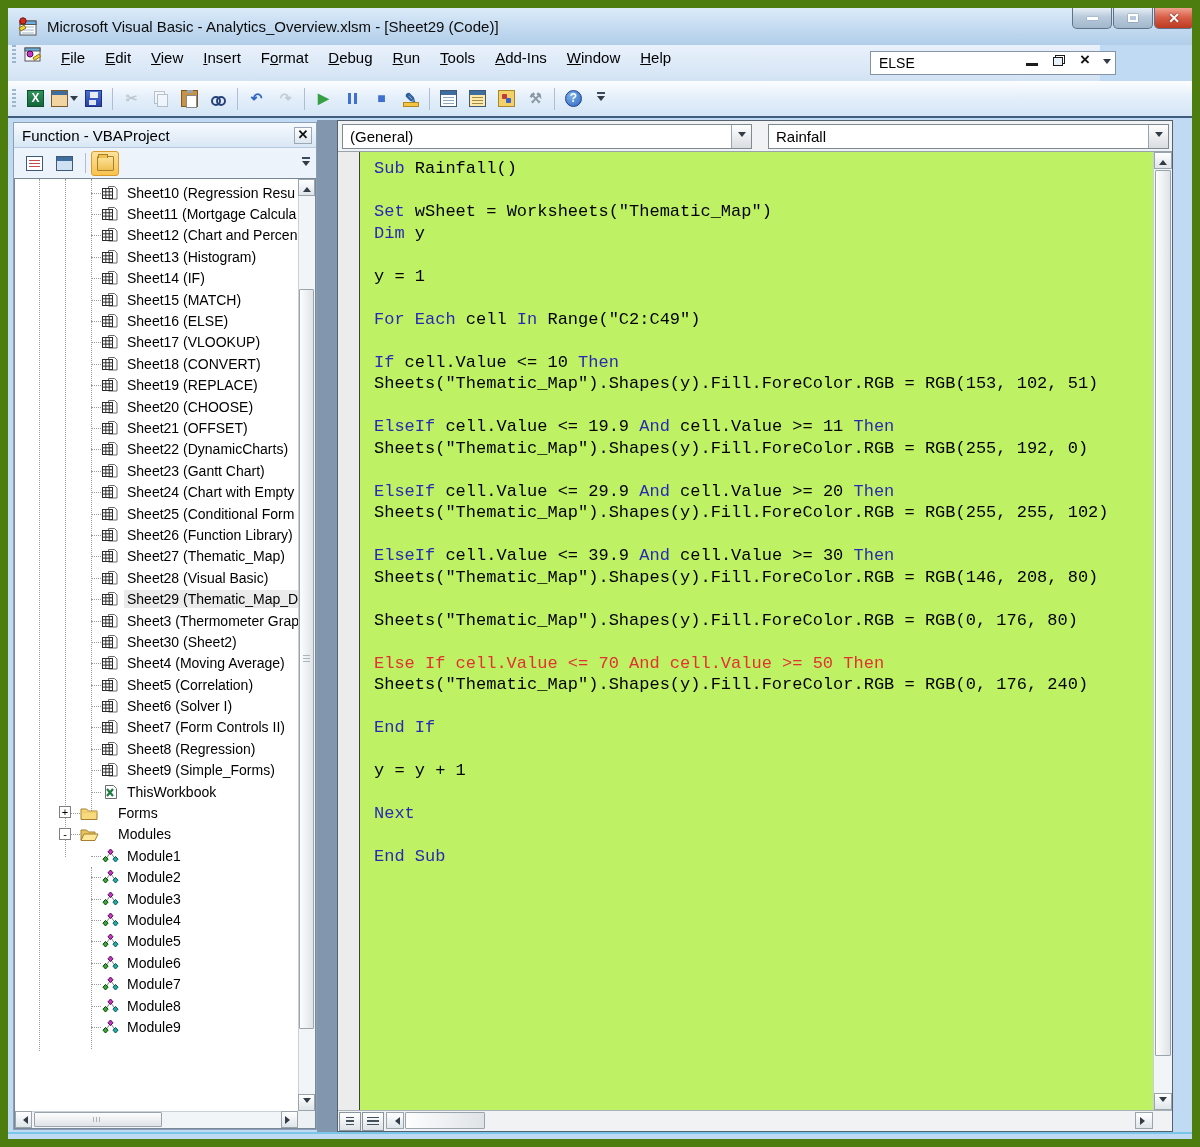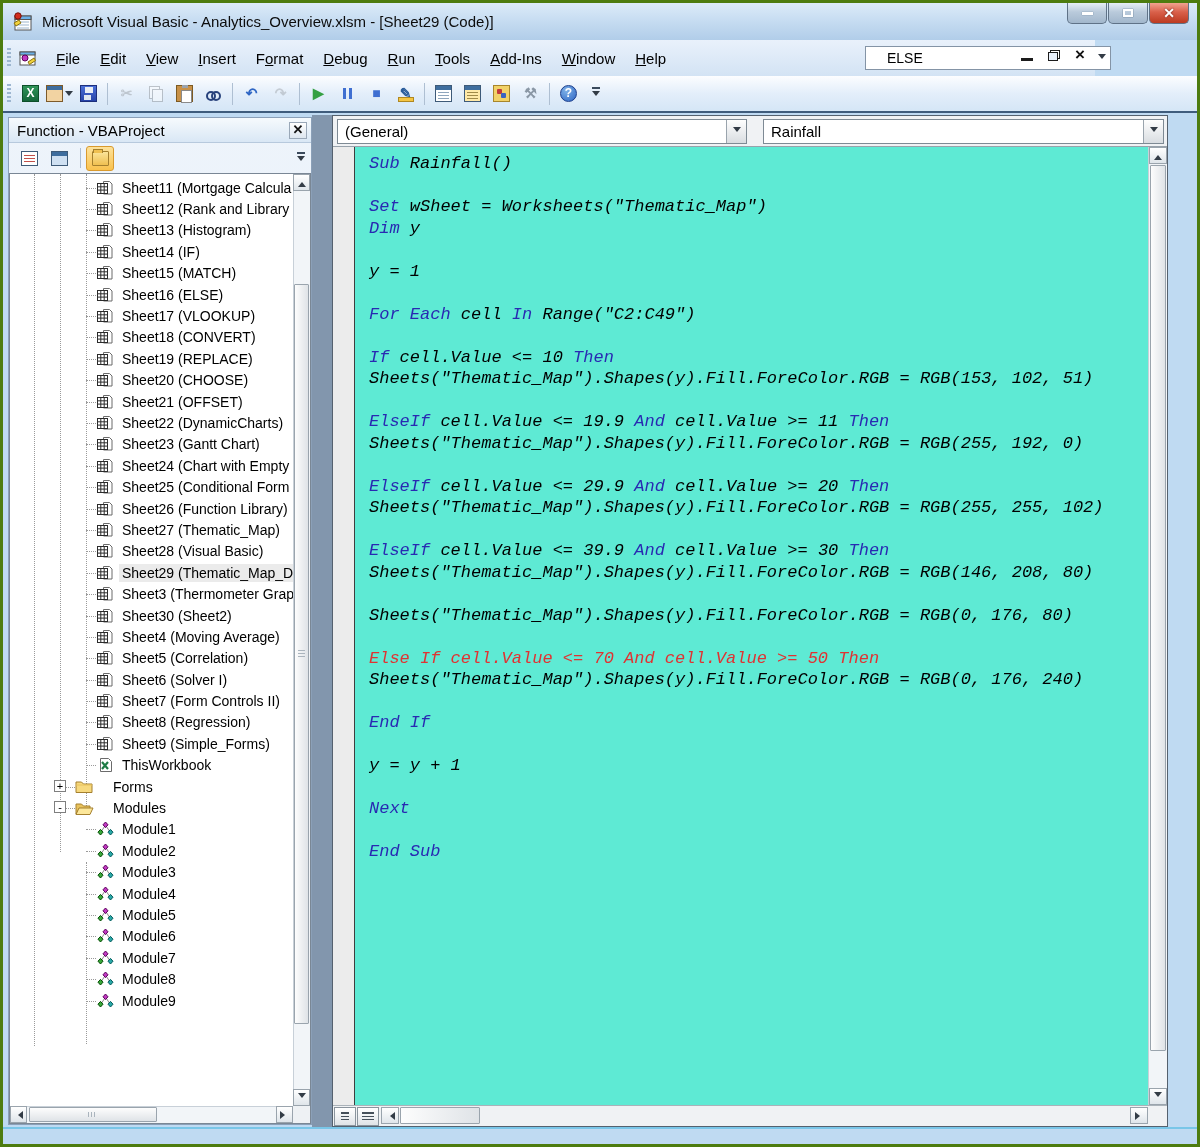--- a/index.html
+++ b/index.html
@@ -1,46 +1,46 @@
 <!DOCTYPE html>
 <html><head>
 <meta charset="utf-8">
 <style>
   html,body{margin:0;padding:0;background:#333;}
   *{box-sizing:border-box;}
-  .window{position:relative;width:1200px;height:1147px;border:3px solid #4d7c0f;
+  .window{position:relative;width:1200px;height:1147px;border:8px solid #4d7c0f;
     background:#bfdaf2;font-family:"Liberation Sans",sans-serif;overflow:hidden;}
 
   
   .titlebar{position:absolute;left:0;top:0;width:1194px;height:37px;
     background:linear-gradient(#dcebf9,#c3daf0 55%,#b1cde9);
     display:flex;align-items:center;padding-left:9px;}
   .app-icon{width:22px;height:20px;margin-right:8px;flex:0 0 auto;}
   .title-text{font-size:15px;color:#0c0c0c;white-space:nowrap;}
   .win-controls{position:absolute;right:8px;top:0;display:flex;}
   .wbtn{width:40px;height:21px;border:1px solid #5f7287;border-top:none;
     border-radius:0 0 5px 5px;margin-left:1px;
     background:linear-gradient(#e6eef6,#b9cadb 45%,#a2b7cc);
     display:flex;align-items:center;justify-content:center;position:relative;}
   .wbtn.close{background:linear-gradient(#f0a390,#d9604a 45%,#bc3a20);}
   .g-min{width:11px;height:3px;background:#fff;box-shadow:0 0 1px #25405e;}
   .g-max{width:10px;height:8px;border:2px solid #fff;box-shadow:0 0 1px #25405e;}
   .g-close{color:#fff;font-weight:bold;font-size:14px;line-height:14px;text-shadow:0 0 2px #5e1408;}
 
   
   .menubar{position:absolute;left:0;top:37px;width:1092px;height:36px;
-    background:linear-gradient(#e9f1fb,#d3e3f4);display:flex;align-items:center;}
+    background:linear-gradient(#e9f1fb,#d3e3f4);display:flex;align-items:flex-start;}
   .grip{width:4px;height:20px;margin:0 5px 0 4px;
     background:repeating-linear-gradient(#9db6d0 0 2px,transparent 2px 4px);}
   .mini-icon{width:20px;height:18px;margin:0 8px 0 2px;}
   .menu-item{padding:4px 10px;font-size:15px;color:#000;white-space:nowrap;cursor:default;}
   .menu-item u{text-decoration:underline;}
   .menu-combo{position:absolute;left:862px;top:6px;width:246px;height:24px;background:#fff;
     border:1px solid #8494a6;display:flex;align-items:center;}
-  .menu-combo .val{flex:1;padding-left:21px;font-size:14px;color:#000;}
+  .menu-combo .val{flex:1;padding-left:8px;font-size:14px;color:#000;}
   .menu-combo .dd{width:17px;height:100%;display:flex;align-items:center;justify-content:center;}
   .mdi-controls{position:absolute;right:10px;top:8px;display:flex;align-items:center;gap:15px;}
   .mdi-min{width:12px;height:3px;background:#1c1c1c;margin-top:8px;}
   .mdi-restore{width:12px;height:11px;position:relative;}
   .mdi-restore::before{content:"";position:absolute;right:0;top:0;width:8px;height:7px;border:1.5px solid #1c1c1c;}
   .mdi-restore::after{content:"";position:absolute;left:0;bottom:0;width:8px;height:7px;border:1.5px solid #1c1c1c;background:#e9f1fb;}
   .mdi-close{font-size:17px;font-weight:bold;color:#111;line-height:14px;}
 
   
   .toolbar{position:absolute;left:0;top:73px;width:1194px;height:37px;
@@ -161,21 +161,21 @@
   .cw-combobar{height:31px;background:#f0f2f4;border-bottom:1px solid #98a2ab;
     display:flex;align-items:center;}
   .combo{height:25px;background:#fff;border:1px solid #7e8a94;display:flex;align-items:stretch;}
   .combo .val{flex:1;padding:3px 0 0 7px;font-size:15px;color:#000;white-space:nowrap;overflow:hidden;}
   .combo .btn{width:20px;background:linear-gradient(#fefefe,#d9dde1);border-left:1px solid #9aa4ad;
     display:flex;align-items:center;justify-content:center;}
   .combo-general{width:410px;margin-left:4px;justify-content:center;}
   .combo-proc{flex:1;margin-left:16px;margin-right:3px;}
   .cw-editor{flex:1;position:relative;display:flex;overflow:hidden;}
   .margin-bar{width:22px;background:#ececec;border-right:1px solid #3f3f3f;}
-  .code-area{flex:1;padding:7px 0 0 14px;overflow:hidden;background:#5eead4;font-style:italic;}
+  .code-area{flex:1;padding:7px 0 0 14px;overflow:hidden;background:#bef264;}
   .cline{height:21.5px;font-family:"Liberation Mono","DejaVu Sans Mono",monospace;
     font-size:17px;white-space:pre;color:var(--code-text,#000);}
   .seg-k{color:var(--kw,#2929b2);}
   .seg-n{color:var(--code-text,#000);}
   .seg-r{color:var(--err,#e03232);}
   .cw-vscroll{width:19px;position:relative;background:#f2f5f8;border-left:1px solid #c8d0d8;}
   .cw-bottombar{height:21px;background:#f0f2f4;border-top:1px solid #aab2b9;display:flex;align-items:center;position:relative;}
   .split-btn{width:22px;height:19px;border:1px solid #8a949d;background:linear-gradient(#fff,#dfe3e7);
     margin-left:1px;display:flex;align-items:center;justify-content:center;}
   .lines-s{width:8px;height:8px;background:repeating-linear-gradient(#46505a 0 1.5px,transparent 1.5px 3.5px);}
@@ -344,37 +344,46 @@
         <span class="pp-chev">
             <span class="tri-down" style="margin-top:0;"></span>
           </span>
       </div>
       <div class="pp-tree">
         <div class="pp-tree-content">
           <div class="guide g1"></div>
           <div class="guide g2"></div>
           <div class="guide g3a"></div>
           <div class="guide g3b"></div>
+        <div class="trow d3">
+              <span class="conn"></span>
+              <svg width="18" height="16" viewBox="0 0 18 16" class="ticoTree">
+    <path d="M7.5 1.5 h6 l2.5 2.5 v10 h-8.5 z" fill="#fff" stroke="#6b6b6b"></path>
+    <rect x="1.5" y="3.5" width="10" height="10" fill="#fff" stroke="#2b2b2b"></rect>
+    <path d="M1.5 6.8h10 M1.5 10.1h10 M4.8 3.5v10 M8.2 3.5v10" stroke="#2b2b2b" stroke-width="1" fill="none"></path>
+  </svg>
+              <span class="tlabel">Sheet10 (Regression Resu</span>
+            </div>
             <div class="trow d3">
               <span class="conn"></span>
               <svg width="18" height="16" viewBox="0 0 18 16" class="ticoTree">
     <path d="M7.5 1.5 h6 l2.5 2.5 v10 h-8.5 z" fill="#fff" stroke="#6b6b6b"></path>
     <rect x="1.5" y="3.5" width="10" height="10" fill="#fff" stroke="#2b2b2b"></rect>
     <path d="M1.5 6.8h10 M1.5 10.1h10 M4.8 3.5v10 M8.2 3.5v10" stroke="#2b2b2b" stroke-width="1" fill="none"></path>
   </svg>
               <span class="tlabel">Sheet11 (Mortgage Calcula</span>
             </div>
             <div class="trow d3">
               <span class="conn"></span>
               <svg width="18" height="16" viewBox="0 0 18 16" class="ticoTree">
     <path d="M7.5 1.5 h6 l2.5 2.5 v10 h-8.5 z" fill="#fff" stroke="#6b6b6b"></path>
     <rect x="1.5" y="3.5" width="10" height="10" fill="#fff" stroke="#2b2b2b"></rect>
     <path d="M1.5 6.8h10 M1.5 10.1h10 M4.8 3.5v10 M8.2 3.5v10" stroke="#2b2b2b" stroke-width="1" fill="none"></path>
   </svg>
-              <span class="tlabel">Sheet12 (Rank and Library</span>
+              <span class="tlabel">Sheet12 (Chart and Percen</span>
             </div>
             <div class="trow d3">
               <span class="conn"></span>
               <svg width="18" height="16" viewBox="0 0 18 16" class="ticoTree">
     <path d="M7.5 1.5 h6 l2.5 2.5 v10 h-8.5 z" fill="#fff" stroke="#6b6b6b"></path>
     <rect x="1.5" y="3.5" width="10" height="10" fill="#fff" stroke="#2b2b2b"></rect>
     <path d="M1.5 6.8h10 M1.5 10.1h10 M4.8 3.5v10 M8.2 3.5v10" stroke="#2b2b2b" stroke-width="1" fill="none"></path>
   </svg>
               <span class="tlabel">Sheet13 (Histogram)</span>
             </div>

